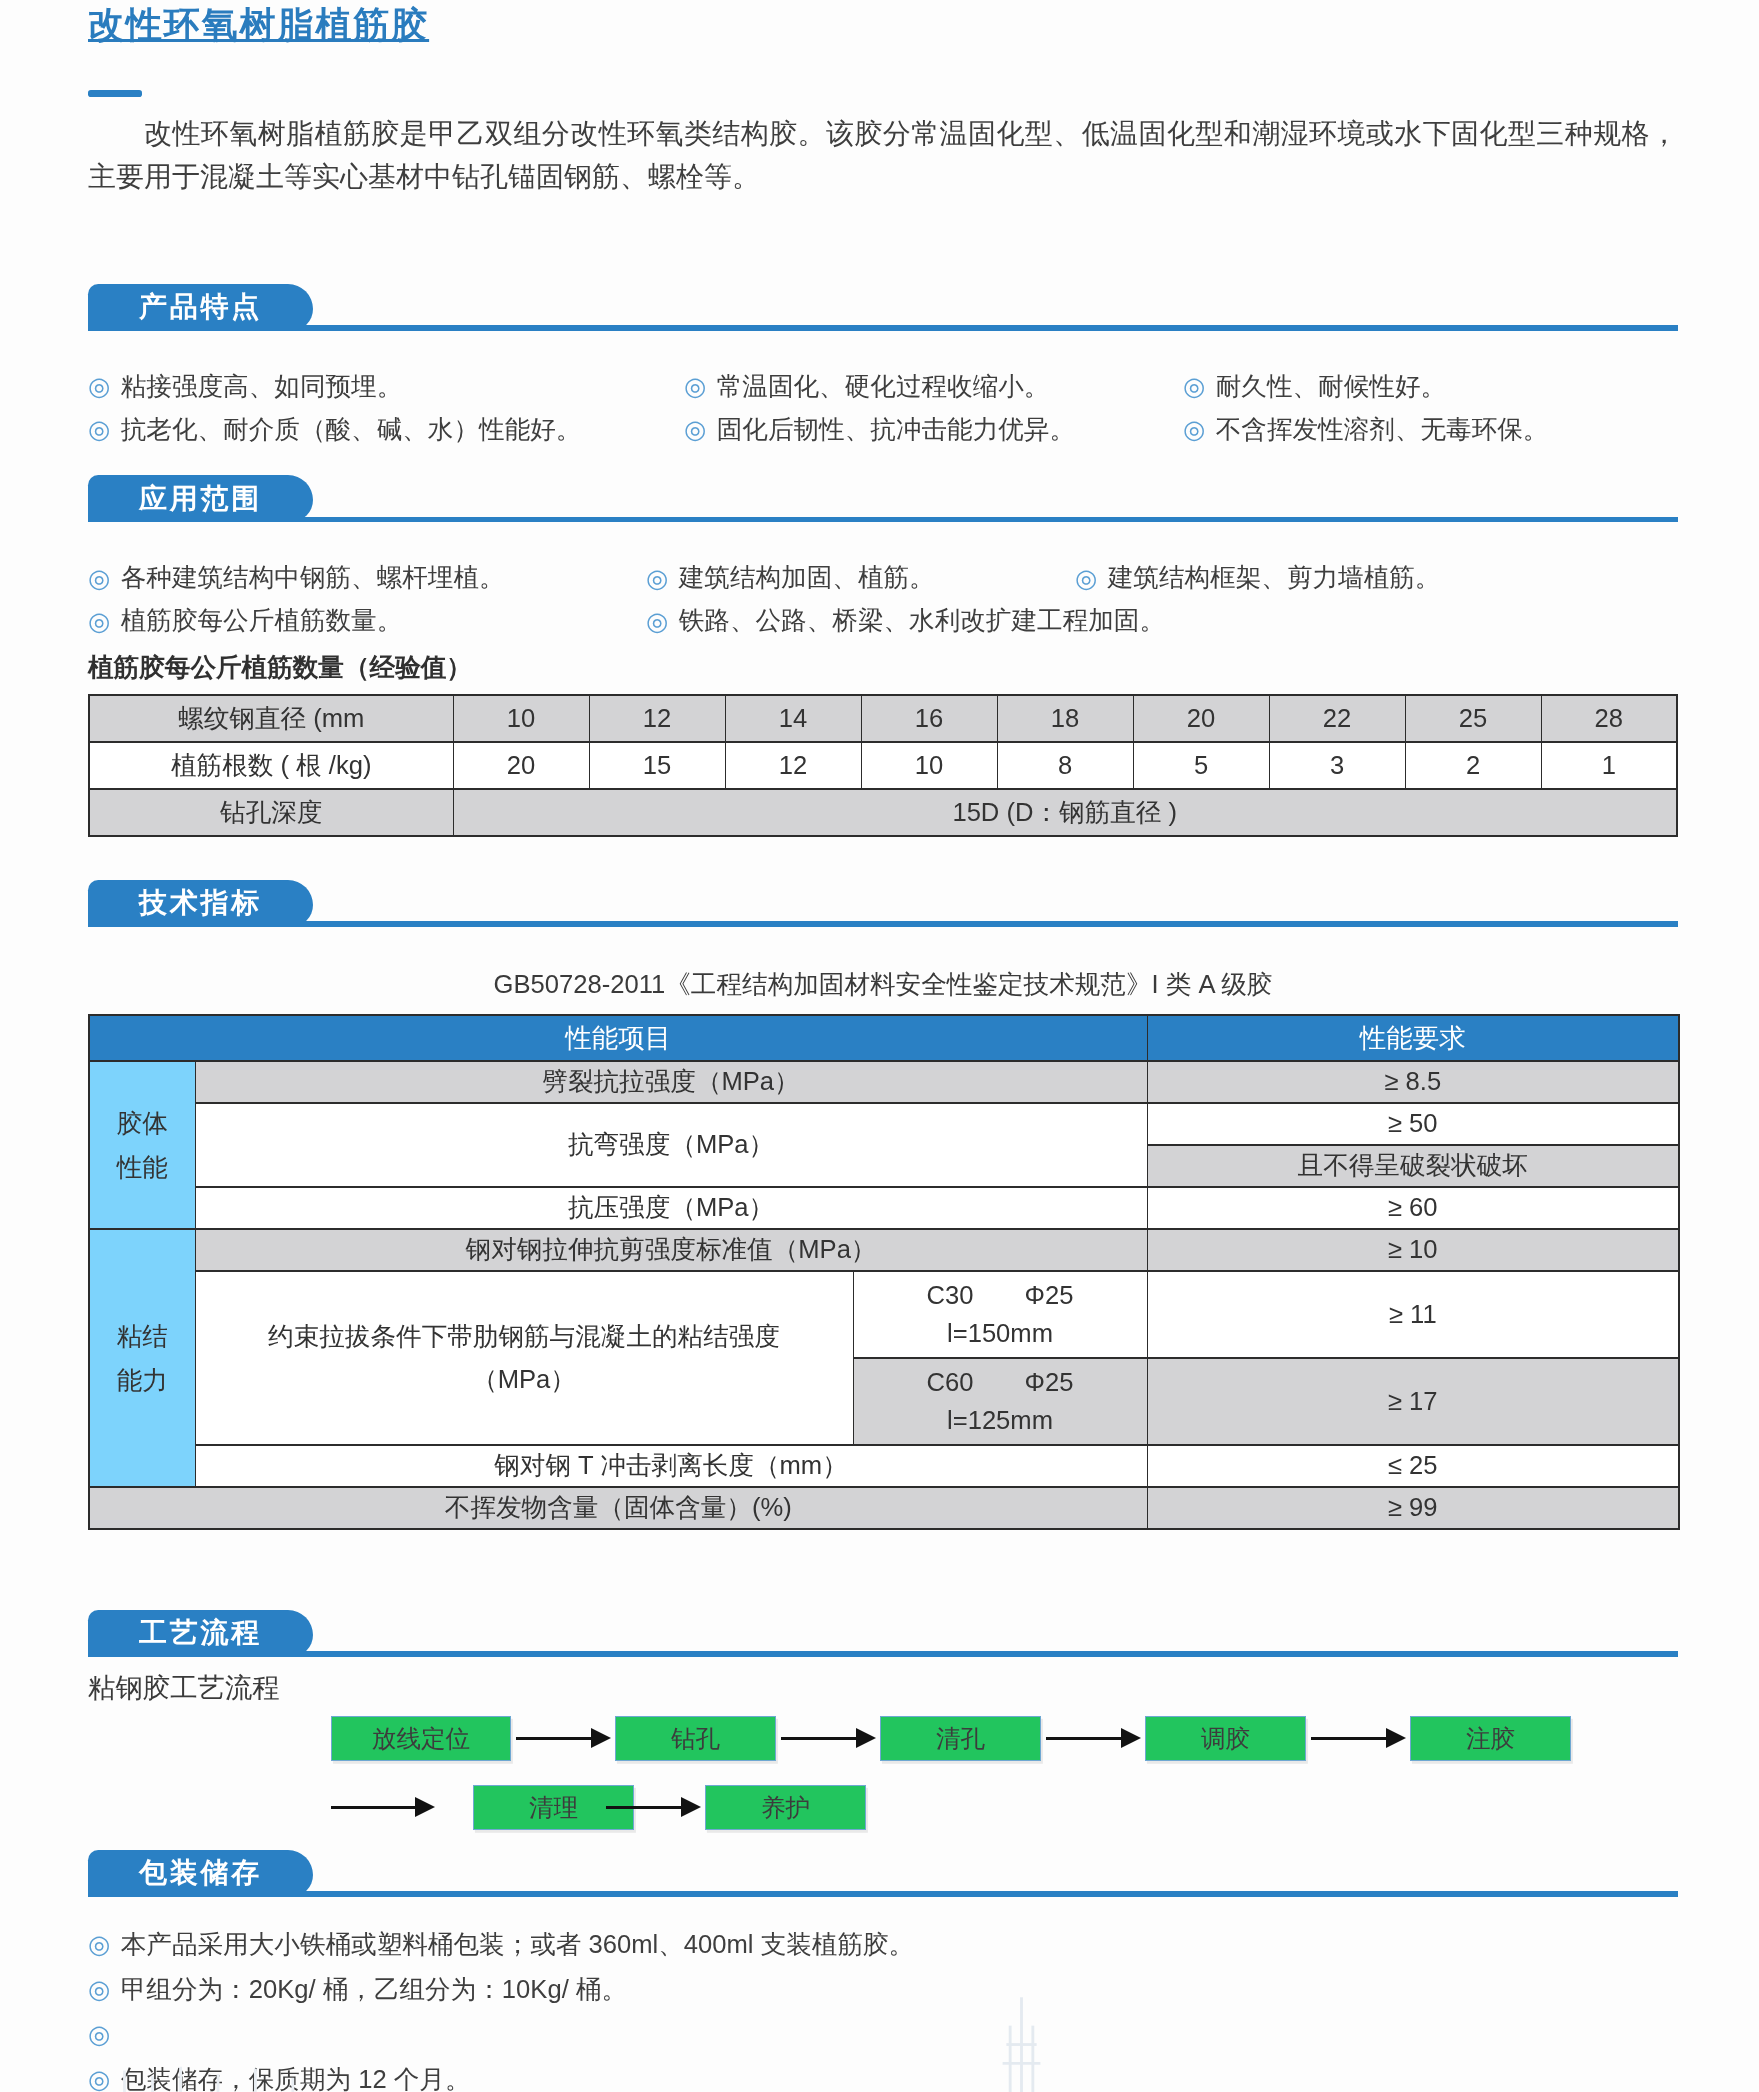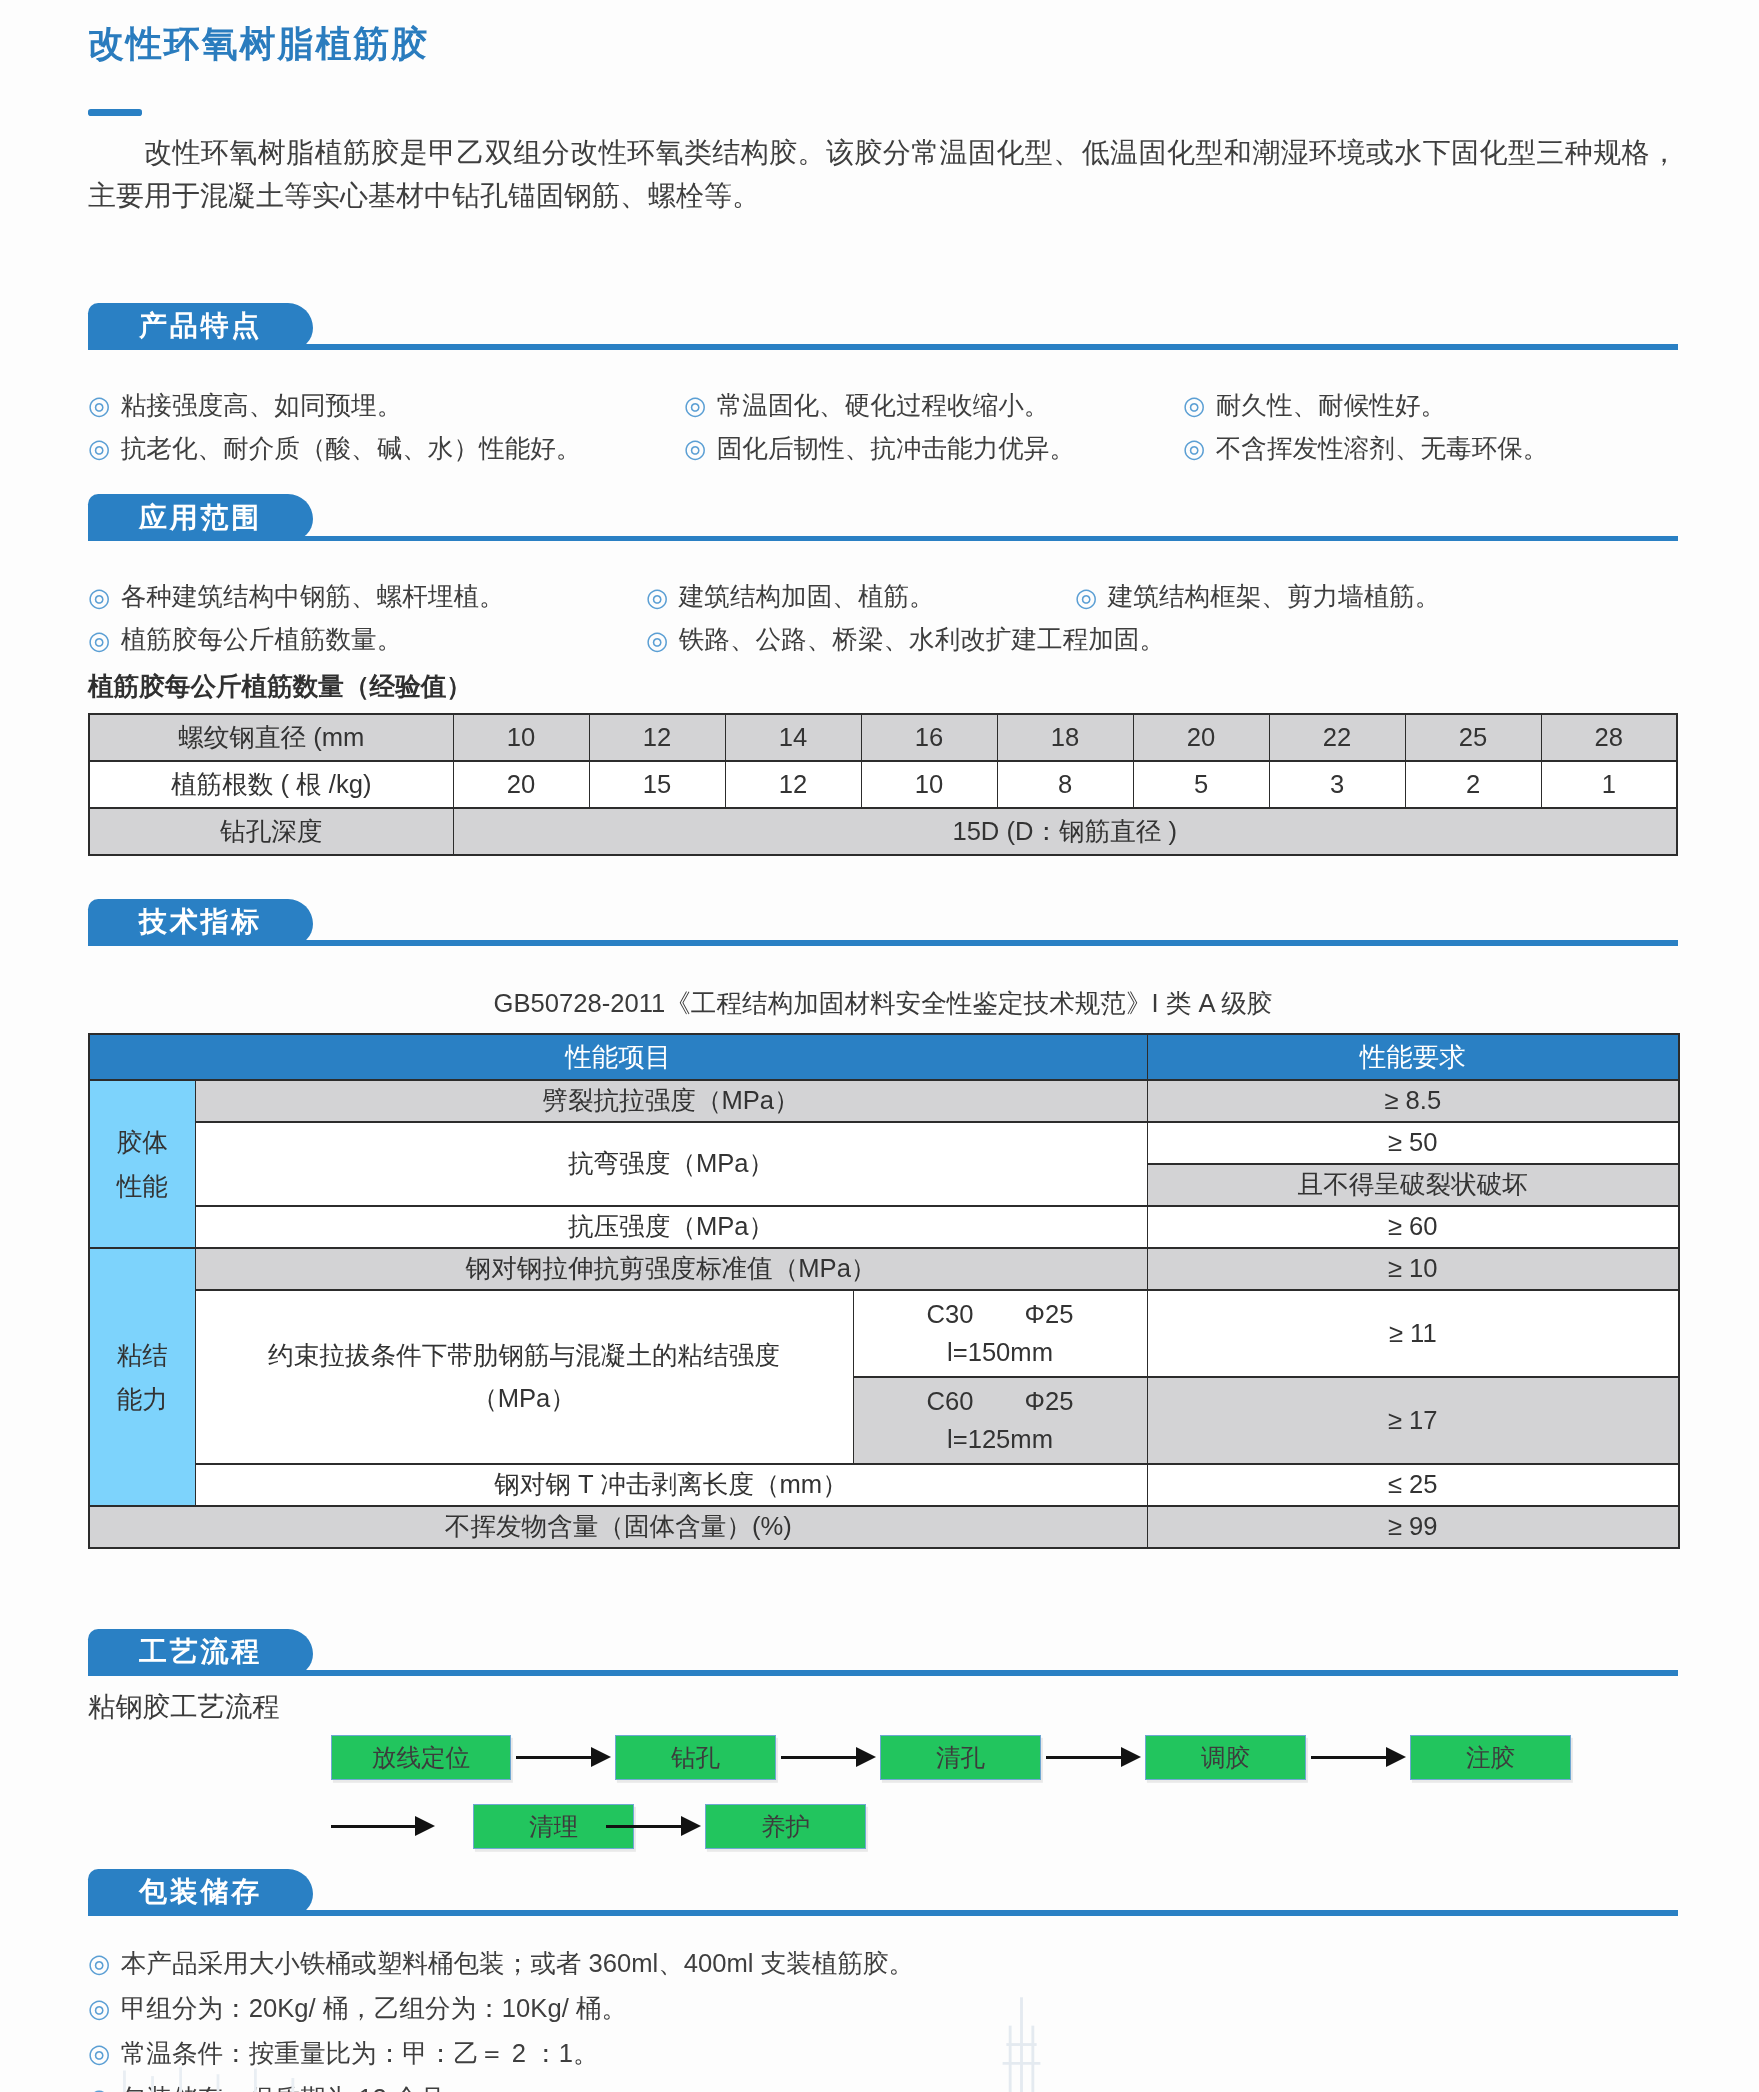--- a/index.html
+++ b/index.html
@@ -4,21 +4,21 @@
 <style>
   html,body{margin:0;padding:0;}
   body{
     width:1759px;height:2092px;overflow:hidden;background:#fdfdfd;
     font-family:"Liberation Sans","DejaVu Sans",sans-serif;color:#3e3e3e;
   }
   .page{position:relative;width:1759px;height:2092px;background:#fdfdfd;}
   .content{position:absolute;left:88px;top:0;width:1590px;}
 
   
-  .doc-title{margin-top:20px;font-size:36px;font-weight:bold;color:#2a7cbe;letter-spacing:1.9px;height:47px;line-height:47px;}
+  .doc-title{margin-top:1px;font-size:36px;font-weight:bold;color:#2a7cbe;letter-spacing:1.9px;height:47px;line-height:47px;text-decoration:underline;}
   .title-dash{margin-top:42px;width:54px;height:6.6px;background:#2a80c4;border-radius:2.8px;}
   .intro{margin-top:15px;font-size:28px;line-height:43px;text-indent:2em;text-align:justify;color:#3e3e3e;}
 
   
   .bar{position:relative;height:47px;}
   .bar::after{content:"";position:absolute;left:0;right:0;bottom:0;height:5.7px;background:#2a80c4;}
   .badge{
     position:absolute;left:0;bottom:0;z-index:1;height:47px;min-width:225px;
     background:#2a80c4;color:#fff;font-size:28px;font-weight:bold;letter-spacing:2.8px;
     display:flex;align-items:center;justify-content:center;
@@ -300,21 +300,20 @@
       <div class="bullet">
           <span class="b">◎</span>
           <span>本产品采用大小铁桶或塑料桶包装；或者 360ml、400ml 支装植筋胶。</span>
         </div>
       <div class="bullet">
           <span class="b">◎</span>
           <span>甲组分为：20Kg/ 桶，乙组分为：10Kg/ 桶。</span>
         </div>
       <div class="bullet">
           <span class="b">◎</span>
-          <span>常温条件：按重量比为：甲：乙＝ 2 ：1。</span>
         </div>
       <div class="bullet">
           <span class="b">◎</span>
           <span>包装储存，保质期为 12 个月。</span>
         </div>
     </div>
   </div>
 
   <svg class="watermark" style="left:927px;top:1997px;" width="189" height="96" viewBox="0 0 200 101">
     <g stroke="#e4eaf0" stroke-width="3" fill="none">

